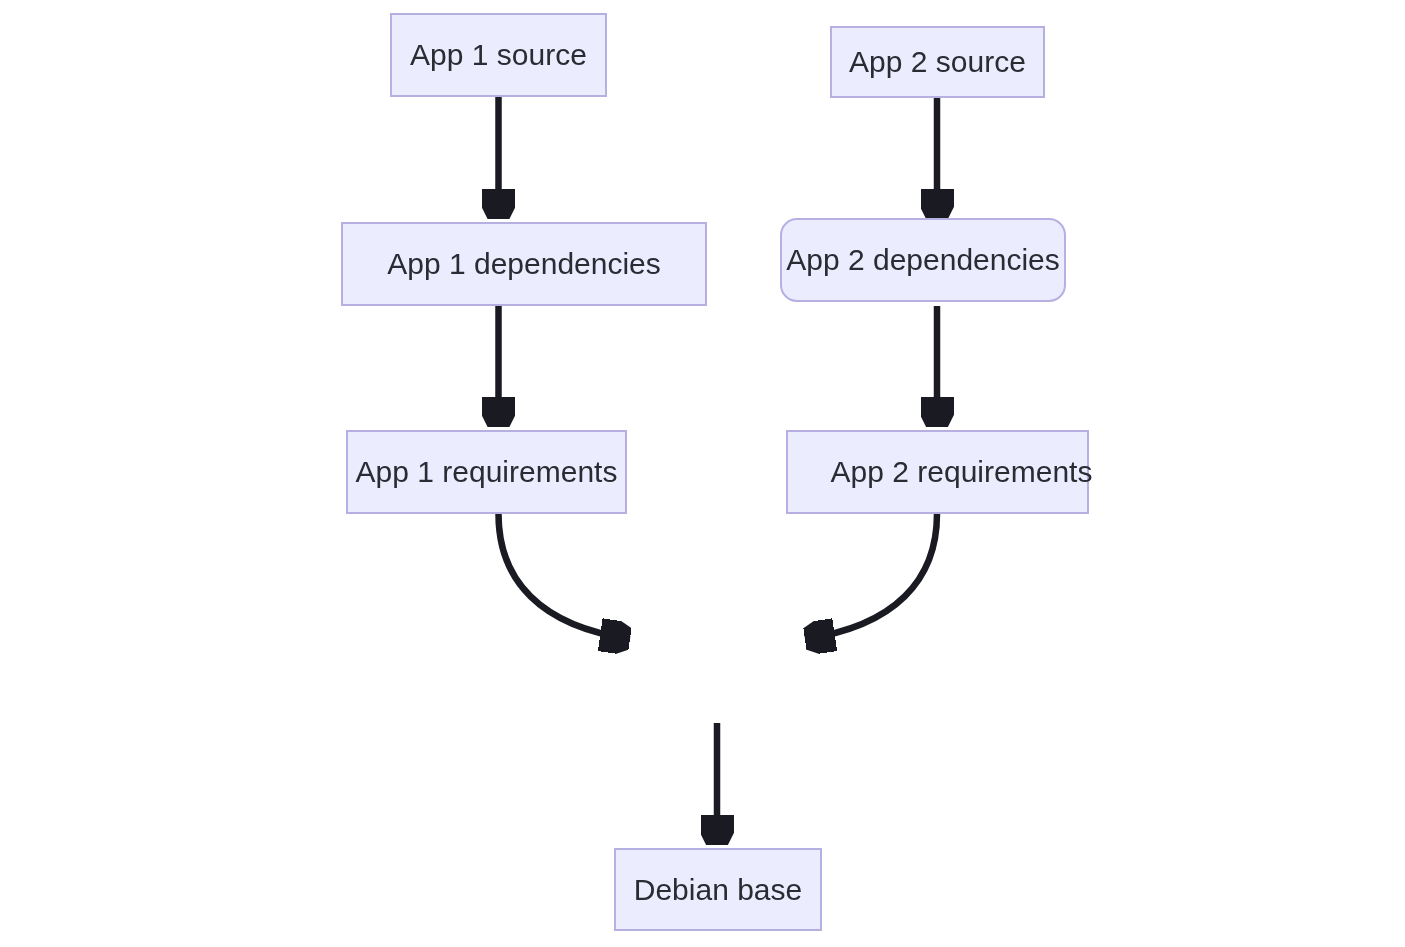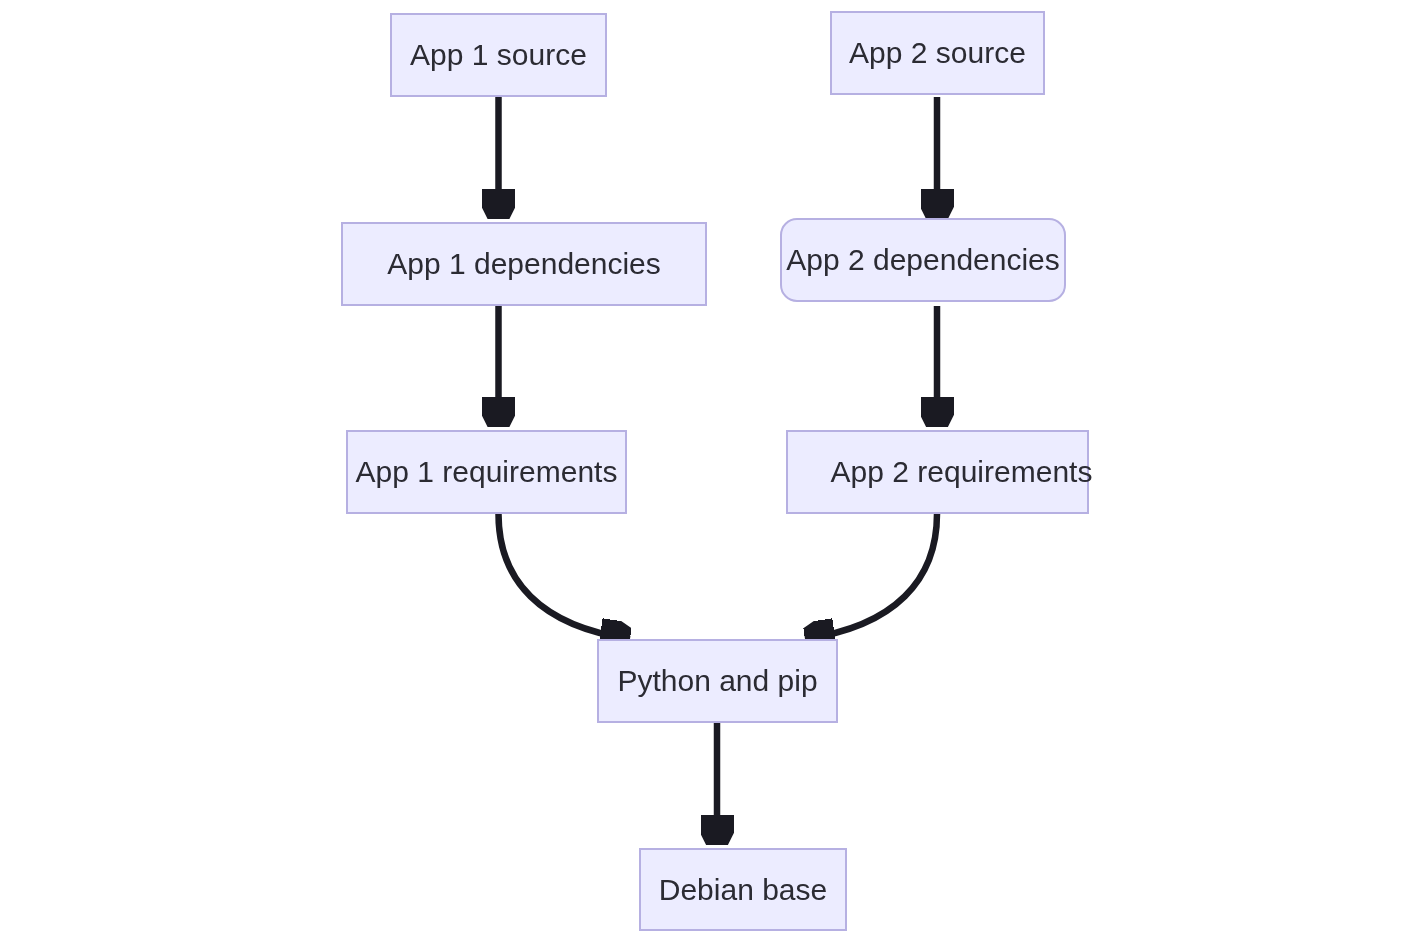--- a/index.html
+++ b/index.html
@@ -38,27 +38,27 @@
     border:2px solid var(--node-border);
     display:flex;
     align-items:center;
     justify-content:center;
     color:var(--text);
     font-size:30px;
     line-height:1;
     white-space:nowrap;
   }
   .n-app1-source       {left:390px; top:13px;  width:217px; height:84px;text-align:right;}
-  .n-app2-source       {left:830px; top:11px;  width:215px; height:84px;}
+  .n-app2-source       {left:830px; top:26px;  width:215px; height:72px;}
   .n-app1-dependencies {left:341px; top:222px; width:366px; height:84px;}
   .n-app2-dependencies {left:780px; top:218px; width:286px; height:84px;border-radius:17px;}
   .n-app1-requirements {left:346px; top:430px; width:281px; height:84px;}
   .n-app2-requirements {left:786px; top:430px; width:303px; height:84px;padding-left:48px;}
   .n-python-pip        {left:597px; top:639px; width:241px; height:84px;}
-  .n-debian-base       {left:614px; top:848px; width:208px; height:83px;margin-left:25px;}
+  .n-debian-base       {left:614px; top:848px; width:208px; height:83px;}
 </style>
 </head>
 <body>
 
 <div class="canvas">
 
   <svg class="edges" viewBox="0 0 1405 947" xmlns="http://www.w3.org/2000/svg">
     <defs>
       <marker id="arrowhead" viewBox="0 0 10 10" refX="10" refY="5" markerUnits="userSpaceOnUse" markerWidth="30" markerHeight="33" orient="auto">
         <path d="M0,0 L10,5 L0,10 z" fill="#1a1a22" stroke="none"></path>
@@ -90,21 +90,18 @@
   </div>
 
   <div class="node n-app1-requirements">
     <span>App 1 requirements</span>
   </div>
 
   <div class="node n-app2-requirements">
     <span>App 2 requirements</span>
   </div>
 
-  <div class="node n-python-pip">
-    <span>Python and pip</span>
-  </div>
 
   <div class="node n-debian-base">
     <span>Debian base</span>
   </div>
 
 </div>
 
 </body></html>

